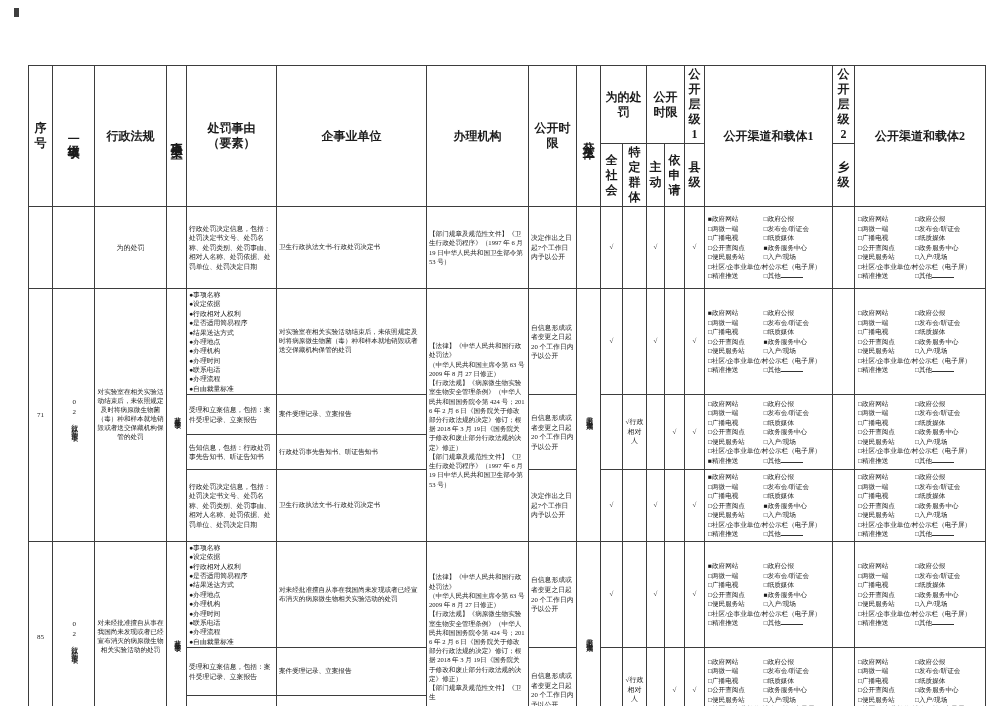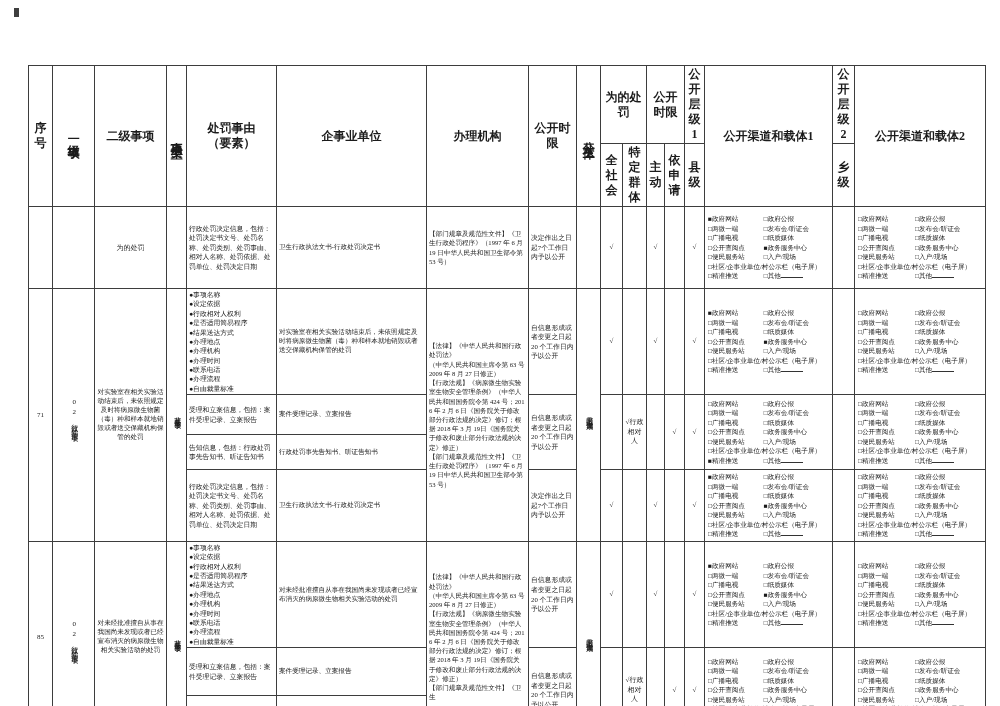--- a/index.html
+++ b/index.html
@@ -56,21 +56,21 @@
         <col style="width:22px">
       <col style="width:131px">
     </colgroup>
 
     <tbody>
         <tr style="height:24px">
       <th rowspan="2">序号</th>
       <th rowspan="2">
             <div class="vert-inner">一级事项</div>
           </th>
-      <th rowspan="2">二级事项</th>
+      <th rowspan="2">行政法规</th>
       <th rowspan="2">
             <div class="vert-inner">事项类型</div>
           </th>
       <th rowspan="2" class="preline">处罚事由
 （要素）</th>
       <th rowspan="2">企事业单位</th>
       <th rowspan="2">办理机构</th>
       <th rowspan="2">公开时限</th>
       <th rowspan="2">
             <div class="vert-inner">公开主体</div>

